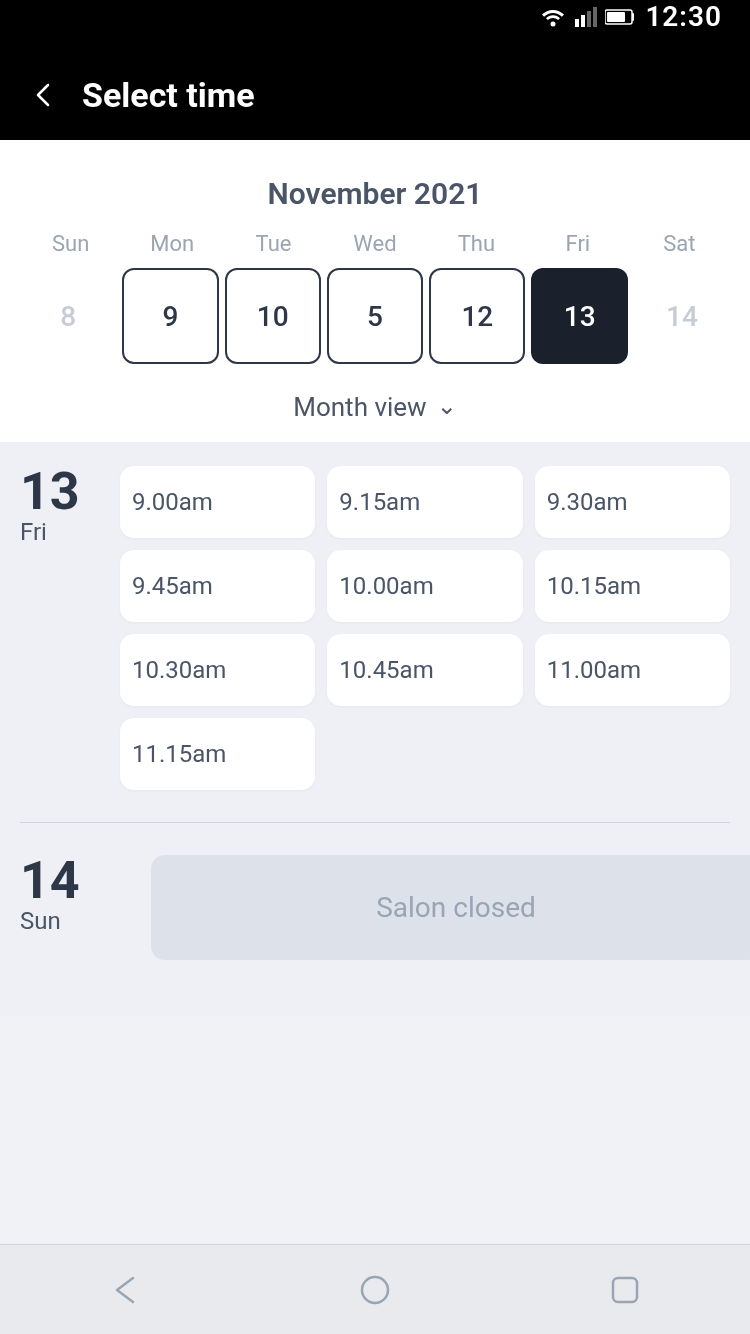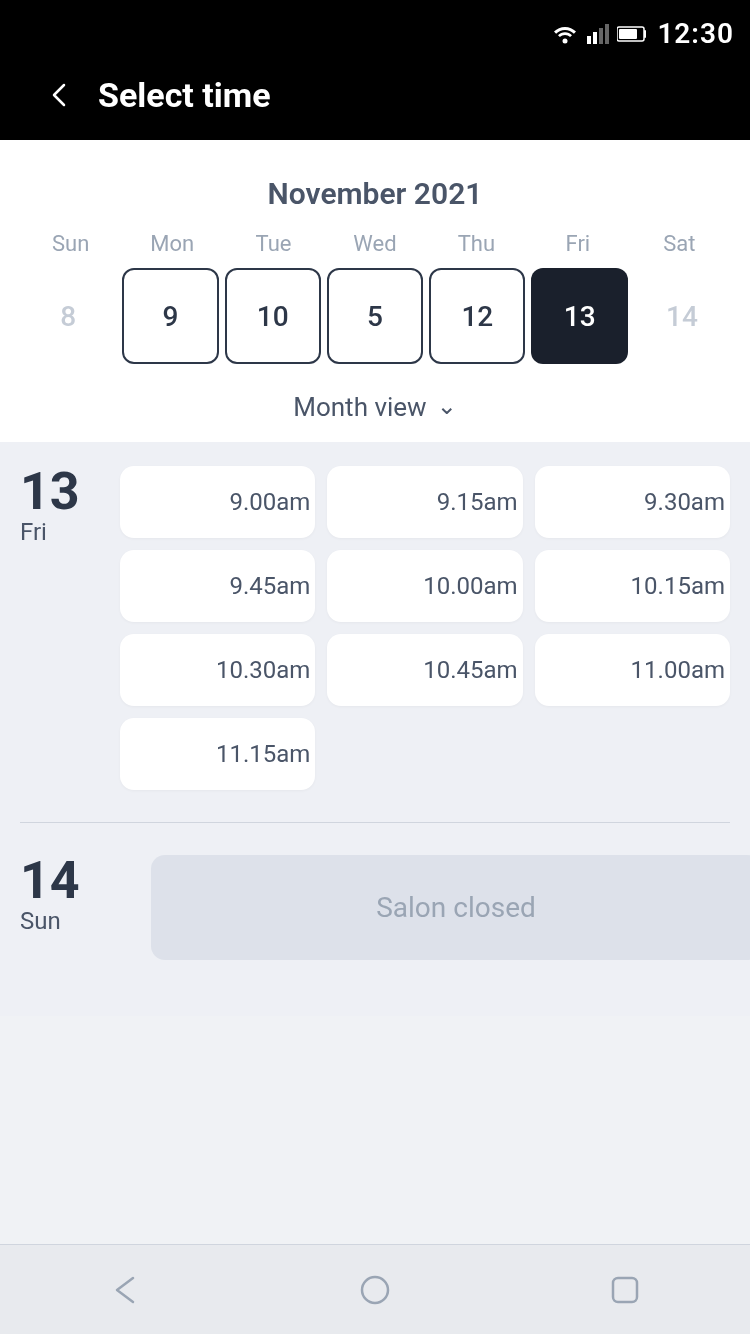--- a/index.html
+++ b/index.html
@@ -10,44 +10,44 @@
       font-family: -apple-system, BlinkMacSystemFont, 'Segoe UI', Roboto, sans-serif;
       background: #f0f2f5;
       overflow-x: hidden;
     }
 
     
     .status-bar {
       background: #000;
       height: 50px;
       display: flex;
-      align-items: flex-end;
+      align-items: flex-start;
       justify-content: flex-end;
-      padding: 0 16px;
+      padding: 0 28px;
       gap: 10px;
     }
     .status-icons {
       display: flex;
       align-items: center;
       gap: 8px;
     }
     .status-time {
       color: #fff;
       font-size: 28px;
       font-weight: 600;
       letter-spacing: 1px;
     }
 
     
     .header {
       background: #000;
       height: 90px;
       display: flex;
       align-items: center;
-      padding: 0 46px;
+      padding: 0 30px;
       gap: 24px;
     }
     .back-arrow {
       color: #fff;
       font-size: 32px;
       cursor: pointer;
       display: flex;
       align-items: center;
     }
     .header-title {
@@ -156,22 +156,22 @@
     }
 
     .time-slots-grid {
       display: grid;
       grid-template-columns: repeat(3, 1fr);
       gap: 12px;
     }
     .time-slot {
       background: #fff;
       border-radius: 14px;
-      padding: 22px 5px;
-      text-align: right;
+      padding: 22px 12px;
+      text-align: left;
       font-size: 24px;
       color: #4a5568;
       cursor: pointer;
       box-shadow: 0 1px 3px rgba(0,0,0,0.04);
     }
 
     .divider {
       height: 1px;
       background: #d0d5de;
       margin: 8px 0 32px;

